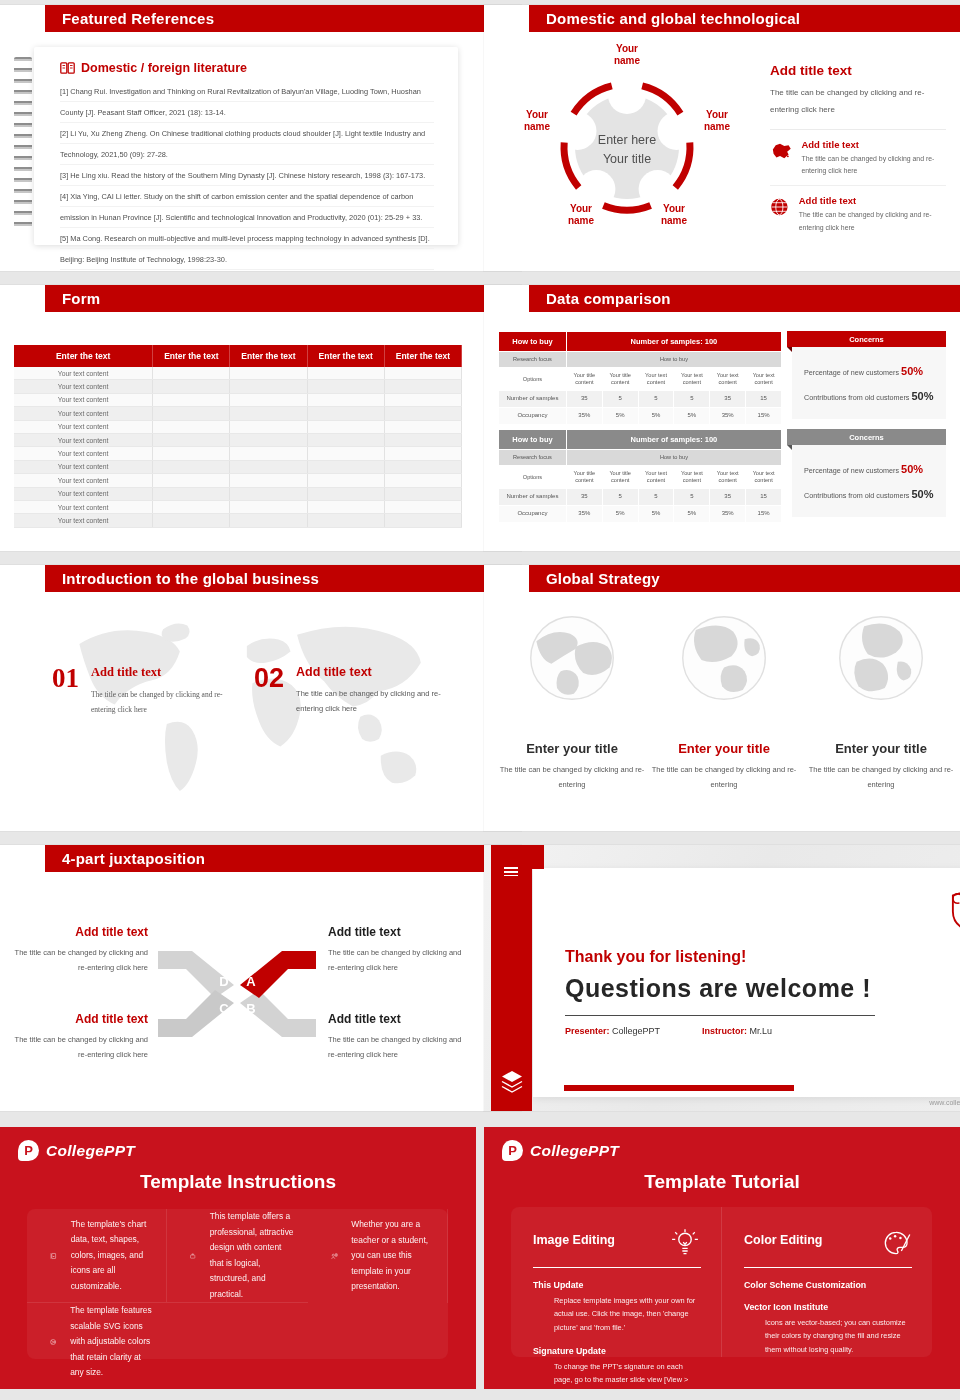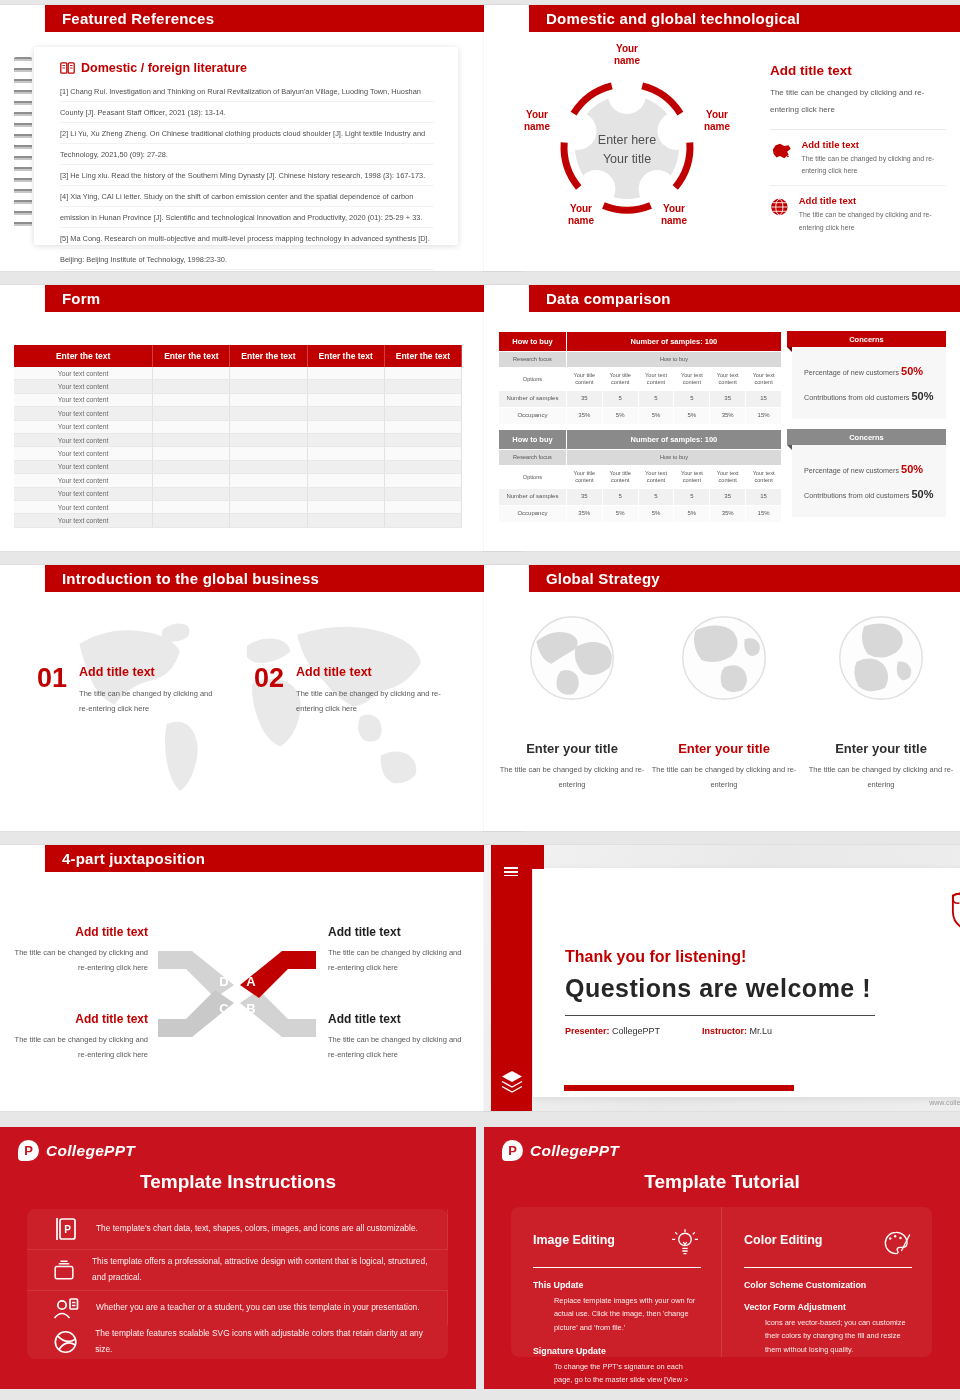--- a/index.html
+++ b/index.html
@@ -89,21 +89,21 @@
   .th-people b{color:#C00000;}
   .th-people span{color:#333;}
   .th-redbar{position:absolute;left:80px;top:240px;width:230px;height:6px;background:#C00000;}
   .th-site{position:absolute;right:12px;bottom:5px;font-size:7px;color:#9B9B9B;}
   
   .panel{position:absolute;top:1127px;width:476px;height:262px;background:#C8121D;overflow:hidden;color:#fff;}
   .brand{position:absolute;left:18px;top:13px;display:flex;align-items:center;gap:7px;}
   .brand .bubble{width:21px;height:21px;border-radius:50% 50% 50% 4px;background:#fff;color:#C8121D;font-weight:700;font-size:13px;display:flex;align-items:center;justify-content:center;}
   .brand .word{font-weight:700;font-style:italic;font-size:15.5px;letter-spacing:.3px;}
   .panel-title{position:absolute;top:44px;left:0;right:0;text-align:center;font-weight:700;font-size:19px;}
-  .ins-grid{position:absolute;left:27px;top:82px;width:421px;height:150px;background:rgba(255,255,255,0.055);border-radius:8px;display:grid;grid-template-columns:1fr;grid-template-rows:1fr 1fr;}
+  .ins-grid{position:absolute;left:27px;top:82px;width:421px;height:150px;background:rgba(255,255,255,0.055);border-radius:8px;display:grid;grid-template-columns:1fr 1fr 1fr;grid-template-rows:1fr 1fr;}
   .ins-cell{display:flex;align-items:center;gap:13px;padding:0 14px 0 22px;}
   .ins-cell:nth-child(1),.ins-cell:nth-child(2){border-bottom:1px solid rgba(255,255,255,0.10);}
   .ins-cell:nth-child(odd){border-right:1px solid rgba(255,255,255,0.10);}
   .ins-text{font-size:8.4px;line-height:1.85;color:rgba(255,255,255,0.95);}
   .tut-wrap{position:absolute;left:27px;top:80px;width:421px;height:150px;background:rgba(255,255,255,0.055);border-radius:8px;display:flex;}
   .tut-col{flex:1;padding:20px 20px 0 22px;}
   .tut-col + .tut-col{border-left:1px solid rgba(255,255,255,0.12);}
   .tut-headrow{display:flex;align-items:flex-start;justify-content:space-between;}
   .tut-heading{font-weight:700;font-size:12.5px;padding-top:6px;}
   .tut-rule{border-bottom:1px solid #fff;margin-top:8px;}
@@ -442,21 +442,21 @@
     <svg class="worldmap" viewBox="0 0 440 230" fill="#E9E9E9">
       <path d="M28,42 q32,-20 72,-13 q28,5 36,21 q-8,26 -30,31 q-26,6 -40,26 q-18,-8 -26,-28 q-8,-20 -12,-37 z"></path>
       <path d="M118,26 q14,-10 26,-4 q6,8 -2,14 q-12,6 -22,2 q-6,-6 -2,-12 z"></path>
       <path d="M122,128 q18,-7 27,6 q10,16 4,37 q-6,22 -17,29 q-10,-10 -14,-31 q-4,-25 0,-41 z"></path>
       <path d="M208,44 q16,-11 34,-7 q11,3 13,13 q-12,10 -27,12 q-13,2 -20,-6 z"></path>
       <path d="M214,84 q25,-11 42,2 q13,11 9,31 q-5,25 -21,35 q-15,-6 -23,-27 q-9,-23 -7,-41 z"></path>
       <path d="M262,32 q52,-17 98,-1 q31,10 35,31 q-16,27 -46,31 q-10,14 -27,16 q-19,-10 -31,-27 q-21,-17 -29,-50 z"></path>
       <path d="M330,120 q12,-6 20,4 q6,10 0,20 q-10,6 -18,0 q-8,-12 -2,-24 z"></path>
       <path d="M352,162 q17,-9 31,0 q10,9 6,21 q-11,11 -25,8 q-13,-7 -12,-29 z"></path>
     </svg>
-    <div class="gb-item" style="left:37px;width:182px;">
+    <div class="gb-item" style="left:52px;width:182px;font-family:Liberation Serif, serif;">
       <div class="gb-num">01</div>
       <div>
         <div class="gb-title">Add title text</div>
         <div class="gb-body">The title can be changed by clicking and re-entering click here</div>
       </div>
     </div>
     <div class="gb-item" style="left:254px;width:192px;">
       <div class="gb-num">02</div>
       <div>
         <div class="gb-title">Add title text</div>
@@ -663,18 +663,18 @@
           <svg width="32" height="32" viewBox="0 0 36 36" fill="none" stroke="#fff" stroke-width="1.5">
             <path d="M18,6 a12,12 0 1 0 0,24 c2.2,0 2.8,-1.6 1.7,-3.2 c-1.2,-1.9 0.1,-3.8 2.6,-3.8 h3.2 c3,0 4.9,-2 4.9,-5 a12,12 0 0 0 -12.4,-12 z"></path>
             <circle cx="11.5" cy="13" r="1.4" fill="#fff" stroke="none"></circle>
               <circle cx="17" cy="10.5" r="1.4" fill="#fff" stroke="none"></circle>
               <circle cx="23" cy="12.5" r="1.4" fill="#fff" stroke="none"></circle>
             <path d="M24,27 L33.5,8.5"></path>
           </svg>
         </div>
         <div class="tut-rule"></div>
         <div class="tut-sub">Color Scheme Customization</div>
-        <div class="tut-sub">Vector Form Adjustment</div>
+        <div class="tut-sub">Vector Icon Institute</div>
         <div class="tut-body">Icons are vector-based; you can customize their colors by changing the fill and resize them without losing quality.</div>
       </div>
     </div>
   </div>
 </div>
 
 </body></html>

